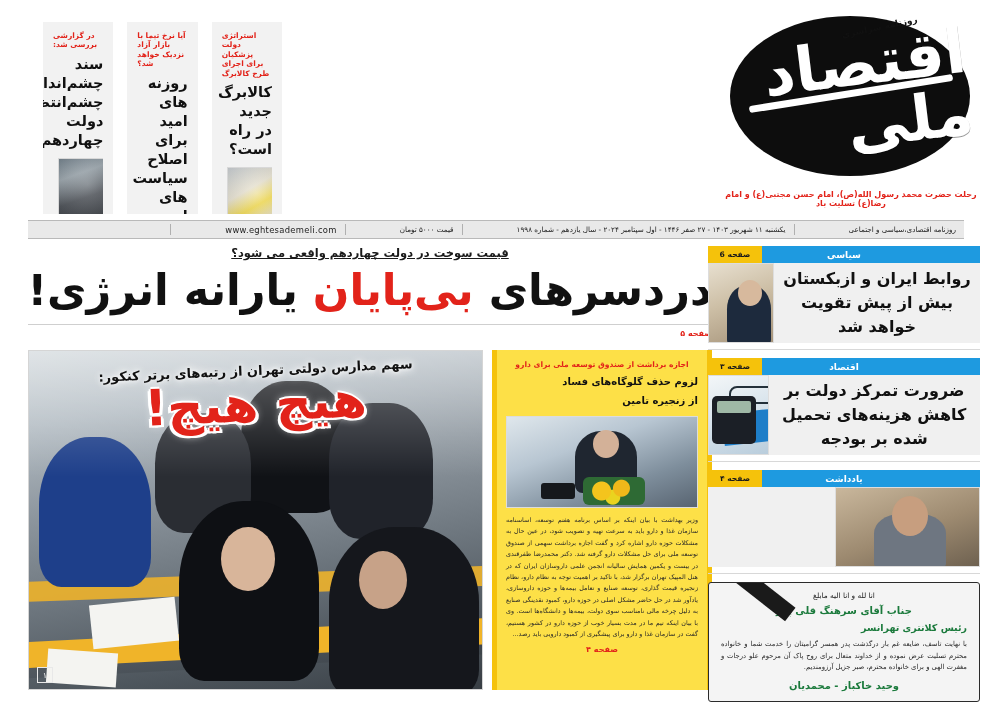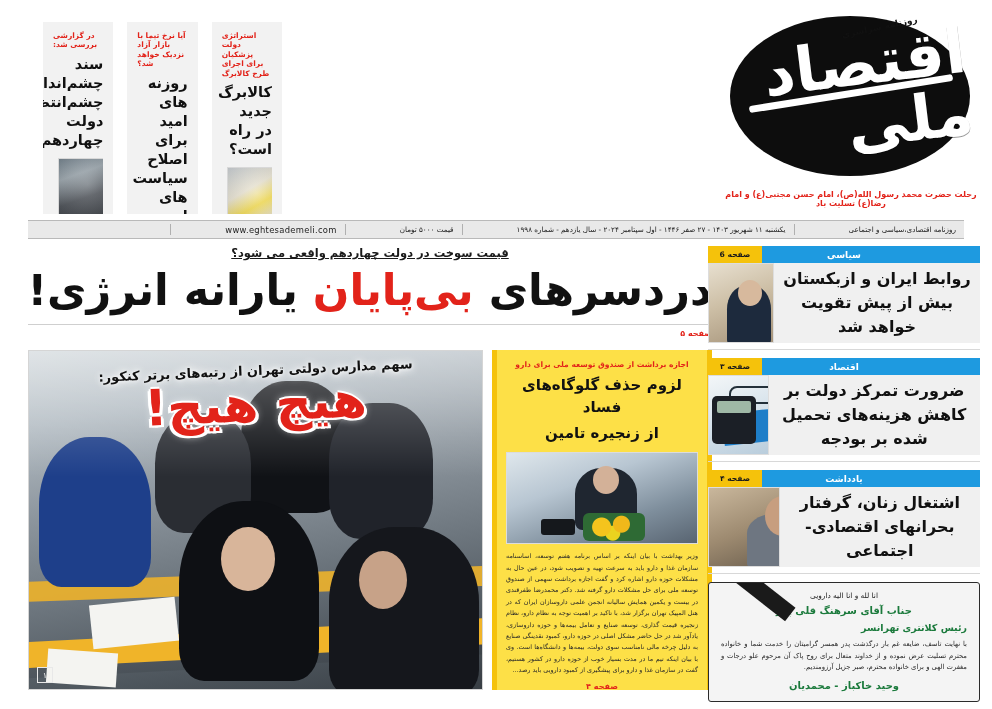--- a/index.html
+++ b/index.html
@@ -153,22 +153,22 @@
   .midcol{
     position:absolute;left:492px;top:350px;width:220px;height:340px;
     background:#fde047;border-right:5px solid #f5c20b;border-left:5px solid #f5c20b;
     box-sizing:border-box;padding:10px 9px 6px 9px;overflow:hidden;
   }
   .midcol .kicker{
     color:#e2231a;font-size:7.6px;font-weight:bold;text-align:center;
     letter-spacing:-.2px;margin-bottom:6px;
   }
   .midcol h2{
-    margin:0 0 4px 0;font-size:15px;line-height:1.45;font-weight:bold;
-    text-align:center;color:#111;letter-spacing:-.4px;
+    margin:0 0 4px 0;font-size:10px;line-height:1.45;font-weight:bold;
+    text-align:right;color:#111;letter-spacing:-.4px;
   }
   .midcol .mphoto{
     width:100%;height:92px;margin:8px 0 7px 0;border:1px solid #dcdcdc;box-sizing:border-box;
     position:relative;overflow:hidden;
     background:linear-gradient(160deg,#dfe7ec 0%,#b8c6d2 35%,#7e8e9c 70%,#586471 100%);
   }
   .midcol .mphoto .sit{position:absolute;left:36%;top:16%;width:62px;height:62px;background:#1f2630;border-radius:42% 42% 12% 12%;}
   .midcol .mphoto .head{position:absolute;left:45%;top:14%;width:26px;height:28px;border-radius:50%;background:#d3b198;}
   .midcol .mphoto .flowers{position:absolute;left:40%;bottom:2px;width:62px;height:28px;background:radial-gradient(circle at 30% 50%,#f4c41d 0 9px,transparent 10px),radial-gradient(circle at 62% 40%,#f0b81a 0 8px,transparent 9px),radial-gradient(circle at 48% 72%,#ead31f 0 7px,transparent 8px),#2e6a34;border-radius:6px;}
   .midcol .mphoto .mic{position:absolute;left:18%;bottom:8px;width:34px;height:16px;background:#15181c;border-radius:3px;}
@@ -366,31 +366,30 @@
         </div>
       </div>
     </div>
 
     <div class="sbox">
       <div class="bar">
         <span>یادداشت</span>
         <span class="pg">صفحه ۴</span>
       </div>
       <div class="content">
-        <div class="txt">اشتغال زنان، گرفتار بحرانهای اقتصادی-اجتماعی</div>
         <div class="pic note">
           <div class="bust"></div>
           <div class="hd"></div>
         </div>
       </div>
     </div>
 
     <div class="obit">
       <div class="ribbon"></div>
-      <div class="line1">انا لله و انا الیه دارویی</div>
+      <div class="line1">انا لله و انا الیه مابلغ</div>
       <div class="line2">جناب آقای سرهنگ قلی پور</div>
       <div class="line3">رئیس کلانتری تهرانسر</div>
       <div class="body">با نهایت تاسف، ضایعه غم بار درگذشت پدر همسر گرامیتان را خدمت شما و خانواده محترم تسلیت عرض نموده و از خداوند متعال برای روح پاک آن مرحوم علو درجات و مغفرت الهی و برای خانواده محترم، صبر جزیل آرزومندیم.</div>
       <div class="sign">وحید خاکباز - محمدیان</div>
     </div>
 
   </div>
 
 </div>
 

